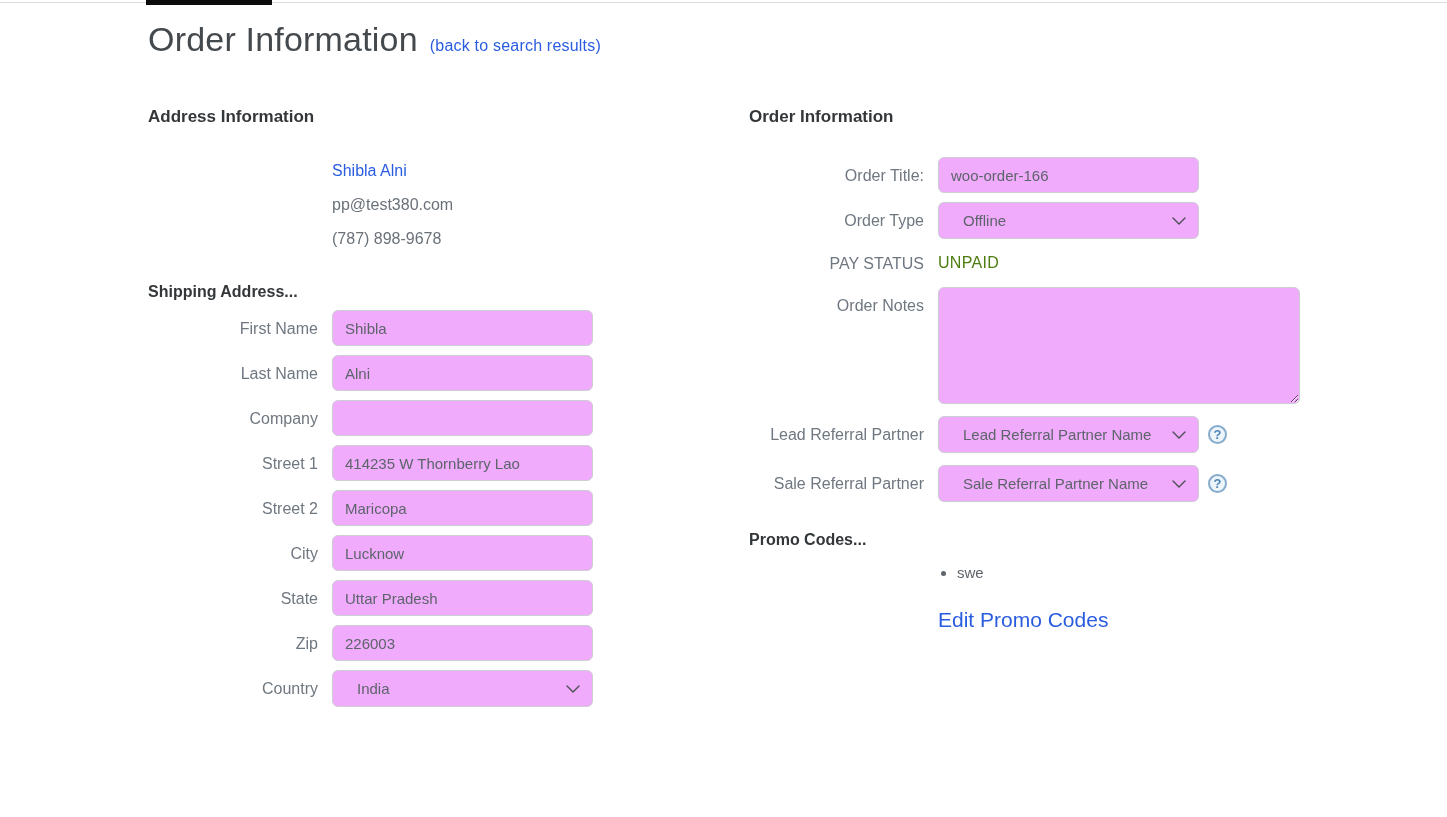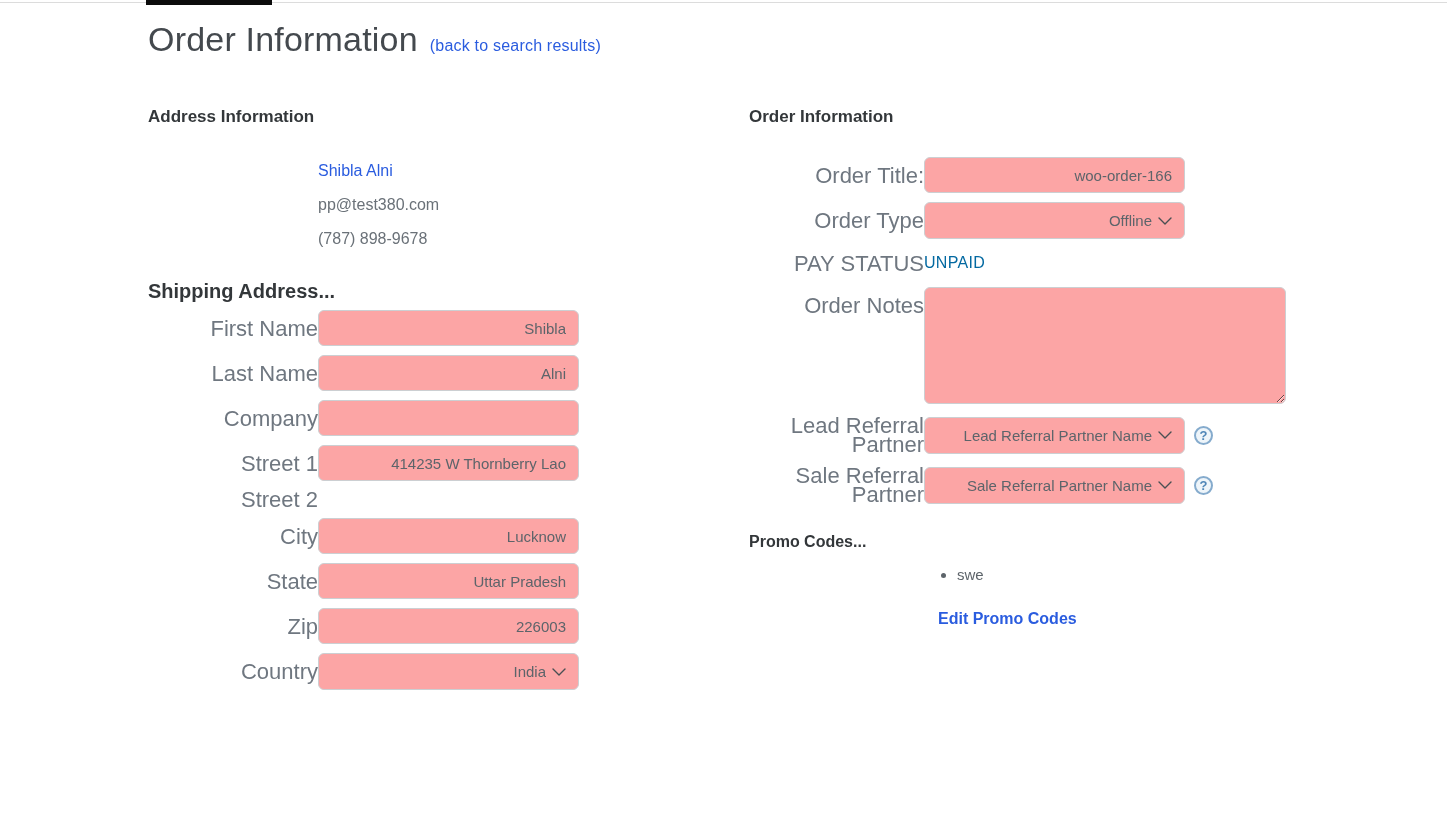--- a/index.html
+++ b/index.html
@@ -32,44 +32,44 @@
   
   .col { position: absolute; top: 107px; }
   .col-left  { left: 148px; width: 470px; }
   .col-right { left: 749px; width: 580px; }
 
   .section-heading {
     font-size: 17px; font-weight: 700; color: #33373a;
     margin: 0; line-height: 20px;
   }
   .sub-heading {
-    font-size: 20px; font-weight: 700; color: #33373a;
+    font-size: 16px; font-weight: 700; color: #33373a;
     margin: 34px 0 0 0; line-height: 19px;
   }
 
   
   .row { display: flex; align-items: center; margin-bottom: 9px; }
   .col-left  .row .lbl { flex: 0 0 170px; }
   .col-right .row .lbl { flex: 0 0 175px; }
   .lbl {
-    text-align: right; 
-    font-size: 22px; color: #6f7780; line-height: 19px;
+    text-align: right; margin-right: 14px;
+    font-size: 16px; color: #6f7780; line-height: 19px;
   }
   .static-block { margin-top: 34px; }
   .static-row { display: flex; margin-bottom: 15px; }
   .static-row .val { font-size: 16px; color: #6a7178; line-height: 19px; }
   .name-link { color: #2a5cdf; text-decoration: none; cursor: pointer; }
 
   .first-form-row { margin-top: 9px; }
 
   input[type="text"], select, textarea {
     font-family: "Liberation Sans", sans-serif;
     font-size: 15px; color: #5d646a;
     border: 1px solid #cccfd2; border-radius: 6px;
-    background: #fca5a5; outline: none; text-align: right;
+    background: #f0abfc; outline: none;
   }
   input[type="text"] { width: 261px; height: 36px; padding: 0 12px; }
   .input-narrow { width: 118px !important; }
 
   .select-wrap { position: relative; display: inline-block; }
   select {
     -webkit-appearance: none; -moz-appearance: none; appearance: none;
     width: 261px; height: 37px; padding: 0 32px 0 24px;
   }
   .chev {
@@ -79,21 +79,21 @@
   }
 
   textarea {
     width: 362px; height: 117px; padding: 8px 12px;
     resize: both;
   }
   .row-notes { align-items: flex-start; }
   .row-notes .lbl { padding-top: 9px; }
 
   .row-paystatus { height: 30px; }
-  .pay-status-value { font-size: 16px; color: #0369a1; letter-spacing: 0.3px; }
+  .pay-status-value { font-size: 16px; color: #4d7c0f; letter-spacing: 0.3px; }
 
   .row-referral { margin-bottom: 12px; }
   .help-icon {
     display: inline-flex; align-items: center; justify-content: center;
     width: 19px; height: 19px; margin-left: 9px;
     border: 2px solid #85abcd; border-radius: 50%;
     background: #eef5fa; color: #4f86b8;
     font-size: 13px; font-weight: 700; cursor: pointer;
     flex: 0 0 auto;
   }
@@ -121,21 +121,21 @@
 
   
   .promo-heading { margin-top: 28px; }
   .promo-list {
     margin: 14px 0 0 190px; padding-left: 18px;
     font-size: 15px; color: #5d646a;
   }
   .promo-list li { line-height: 18px; }
   .edit-promo-link {
     display: inline-block; margin: 26px 0 0 189px;
-    font-size: 16px; color: #2a5cdf; text-decoration: none; cursor: pointer; font-weight: bold;
+    font-size: 21px; color: #2a5cdf; text-decoration: none; cursor: pointer;
   }
 </style>
 </head>
 <body>
 
 <div class="top-line"></div>
 <div class="tab-indicator"></div>
 
 <h1 class="page-title">
   <span>Order Information</span>
@@ -173,20 +173,21 @@
   <div class="row">
     <div class="lbl">Company</div>
     <input type="text" value="" style="">
   </div>
   <div class="row">
     <div class="lbl">Street 1</div>
     <input type="text" value="414235 W Thornberry Lao" style="">
   </div>
   <div class="row">
     <div class="lbl">Street 2</div>
+    <input type="text" value="Maricopa" style="">
   </div>
   <div class="row">
     <div class="lbl">City</div>
     <input type="text" value="Lucknow" style="">
   </div>
   <div class="row">
     <div class="lbl">State</div>
     <input type="text" value="Uttar Pradesh" style="">
   </div>
   <div class="row">

